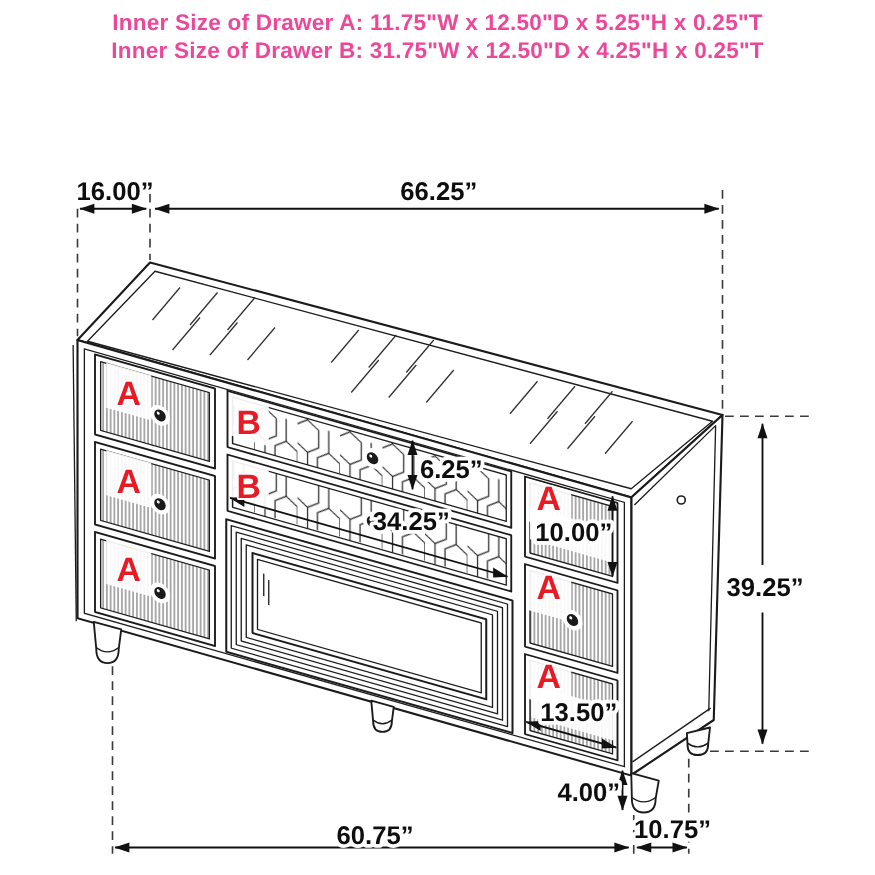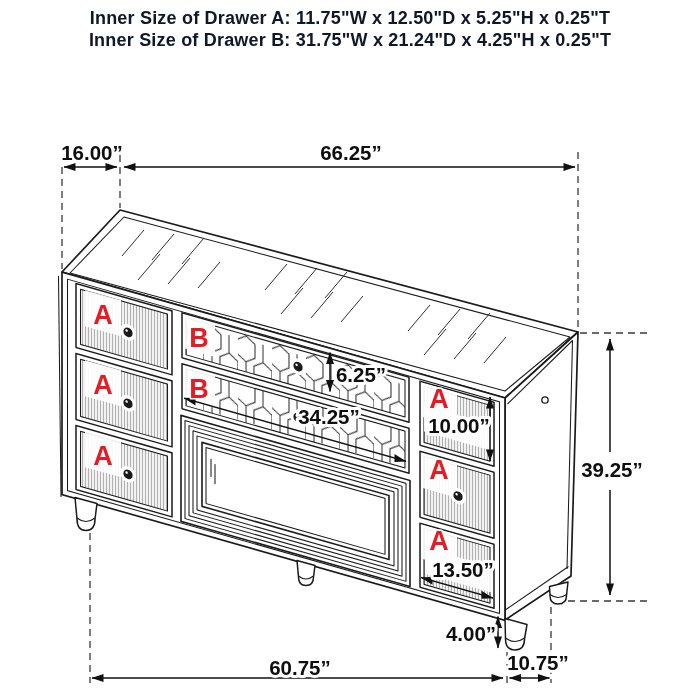--- a/index.html
+++ b/index.html
@@ -1,18 +1,18 @@
 <!DOCTYPE html>
 <html><head>
 <meta charset="utf-8">
 <style>
   html,body{margin:0;padding:0;background:#ffffff;}
   .stage{position:relative;width:700px;height:700px;background:#fff;overflow:hidden;
          font-family:"Liberation Sans",sans-serif;}
-  .hdr{position:absolute;top:7px;left:0;right:0;text-align:center;color:#0f172a;}
+  .hdr{position:absolute;top:7px;left:0;right:0;text-align:center;color:#ec4899;}
   .hdr div{font-size:18px;font-weight:bold;line-height:22px;letter-spacing:0.2px;}
   svg{position:absolute;left:0;top:0;}
   .ln{stroke:#1b1b1b;stroke-width:1.6;fill:none;stroke-linejoin:round;}
   .ln2{stroke:#1b1b1b;stroke-width:1.05;fill:none;stroke-linejoin:round;}
   .face{fill:#ffffff;stroke:#1b1b1b;stroke-width:1.7;stroke-linejoin:round;}
   .drw{fill:#ffffff;stroke:#1b1b1b;stroke-width:1.5;stroke-linejoin:round;}
   .inner{stroke:#1b1b1b;stroke-width:1.05;stroke-linejoin:round;}
   .dash{stroke:#3a3a3a;stroke-width:1.3;fill:none;stroke-dasharray:7 5;}
   .dim{stroke:#111;stroke-width:1.5;fill:none;}
   .hatch{stroke:#2f2f2f;stroke-width:1;fill:none;}
@@ -22,21 +22,21 @@
   text.lettertxt{font:bold 27px "Liberation Sans",sans-serif;text-anchor:middle;
        paint-order:stroke;stroke:#ffffff;stroke-width:3px;stroke-linejoin:round;}
 </style>
 </head>
 <body>
 
 <div class="stage">
 
   <div class="hdr">
     <div>Inner Size of Drawer A: 11.75"W x 12.50"D x 5.25"H x 0.25"T</div>
-    <div>Inner Size of Drawer B: 31.75"W x 21.24"D x 4.25"H x 0.25"T</div>
+    <div>Inner Size of Drawer B: 31.75"W x 12.50"D x 4.25"H x 0.25"T</div>
   </div>
 
   <svg width="700" height="700" viewBox="0 0 700 700">
     <defs>
       <marker id="arr" markerWidth="13" markerHeight="10" refX="12" refY="4.5" orient="auto-start-reverse" markerUnits="userSpaceOnUse">
         <path d="M0.5,0.5 L12.5,4.5 L0.5,8.5 Z" fill="#111"></path>
       </marker>
       <pattern id="flutepat" width="3" height="8" patternUnits="userSpaceOnUse">
         <path d="M1.5,0 V8" stroke="#4a4a4a" stroke-width="0.75"></path>
       </pattern>

